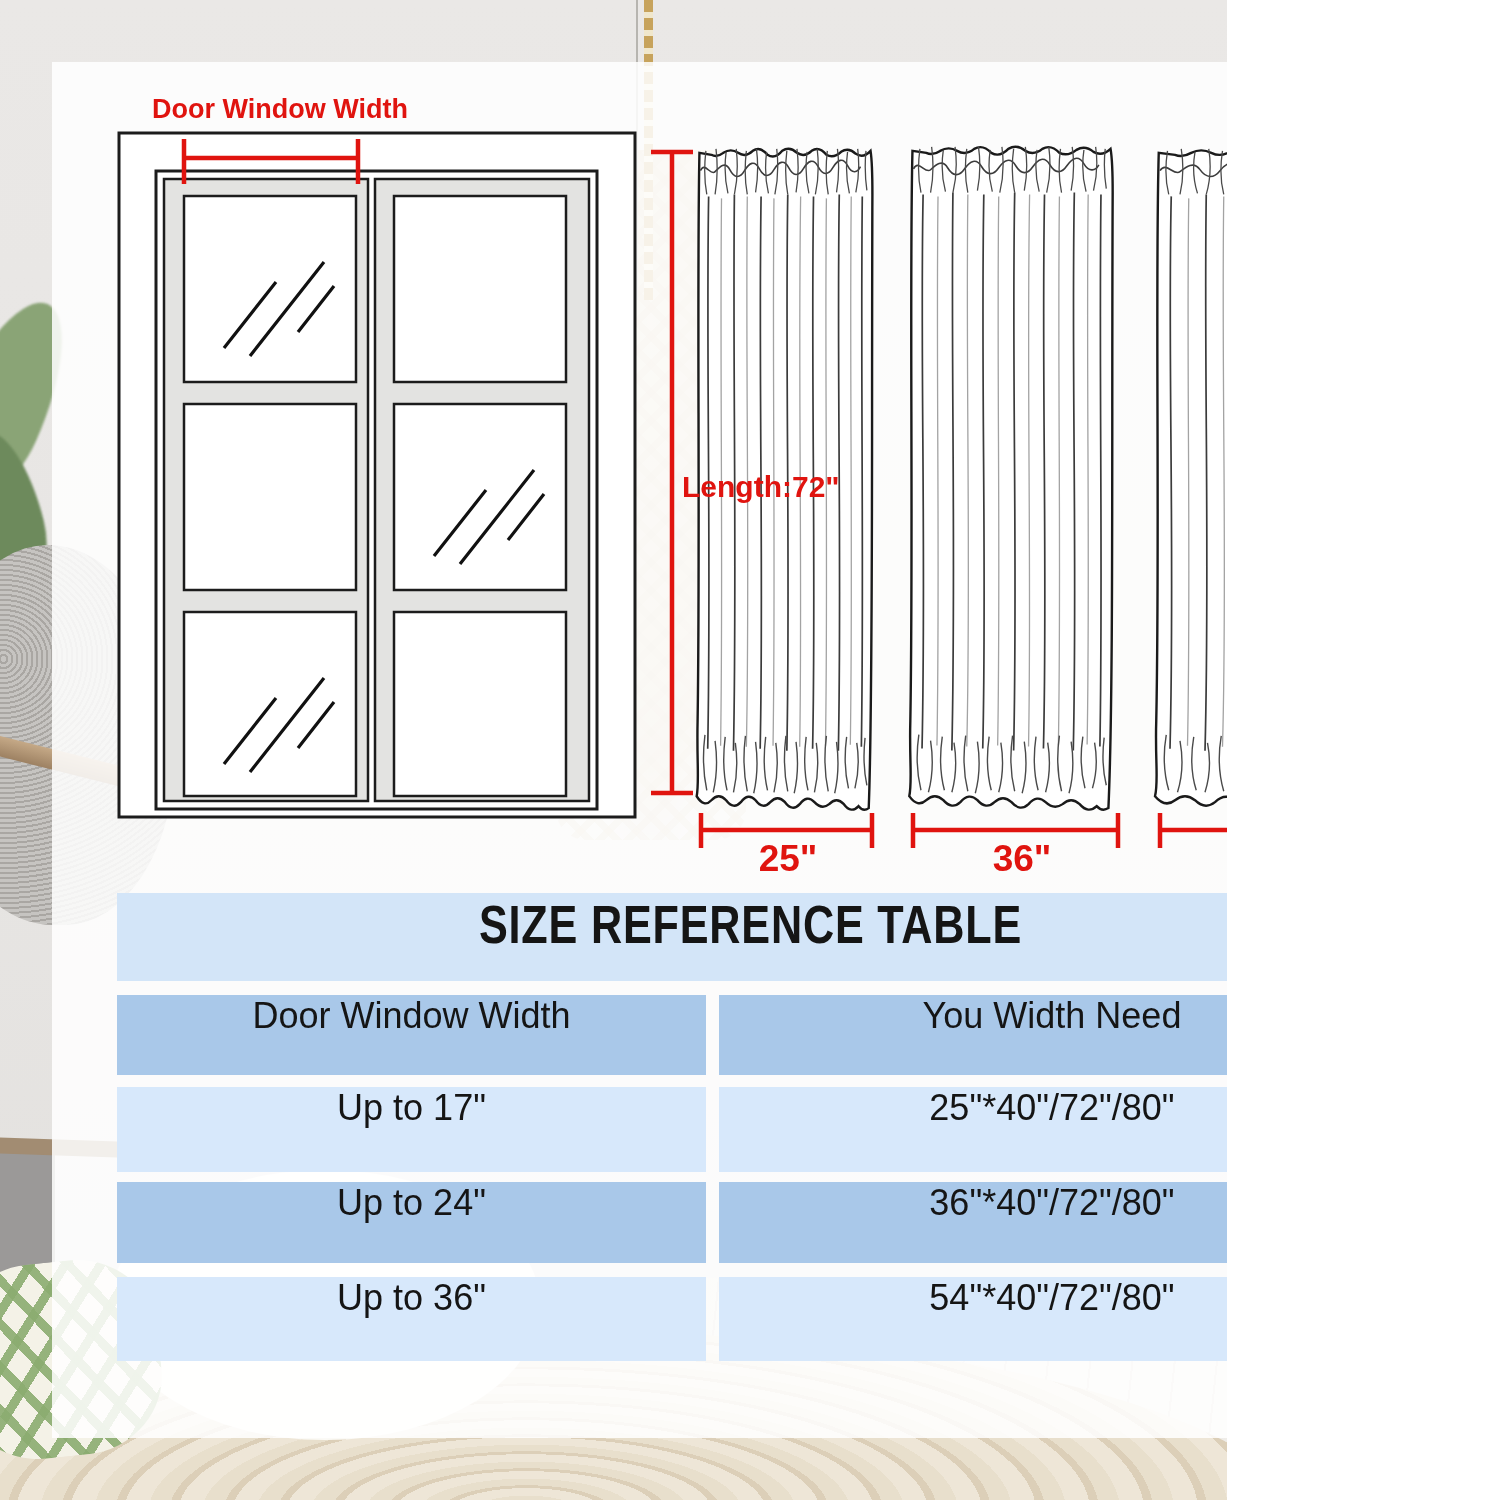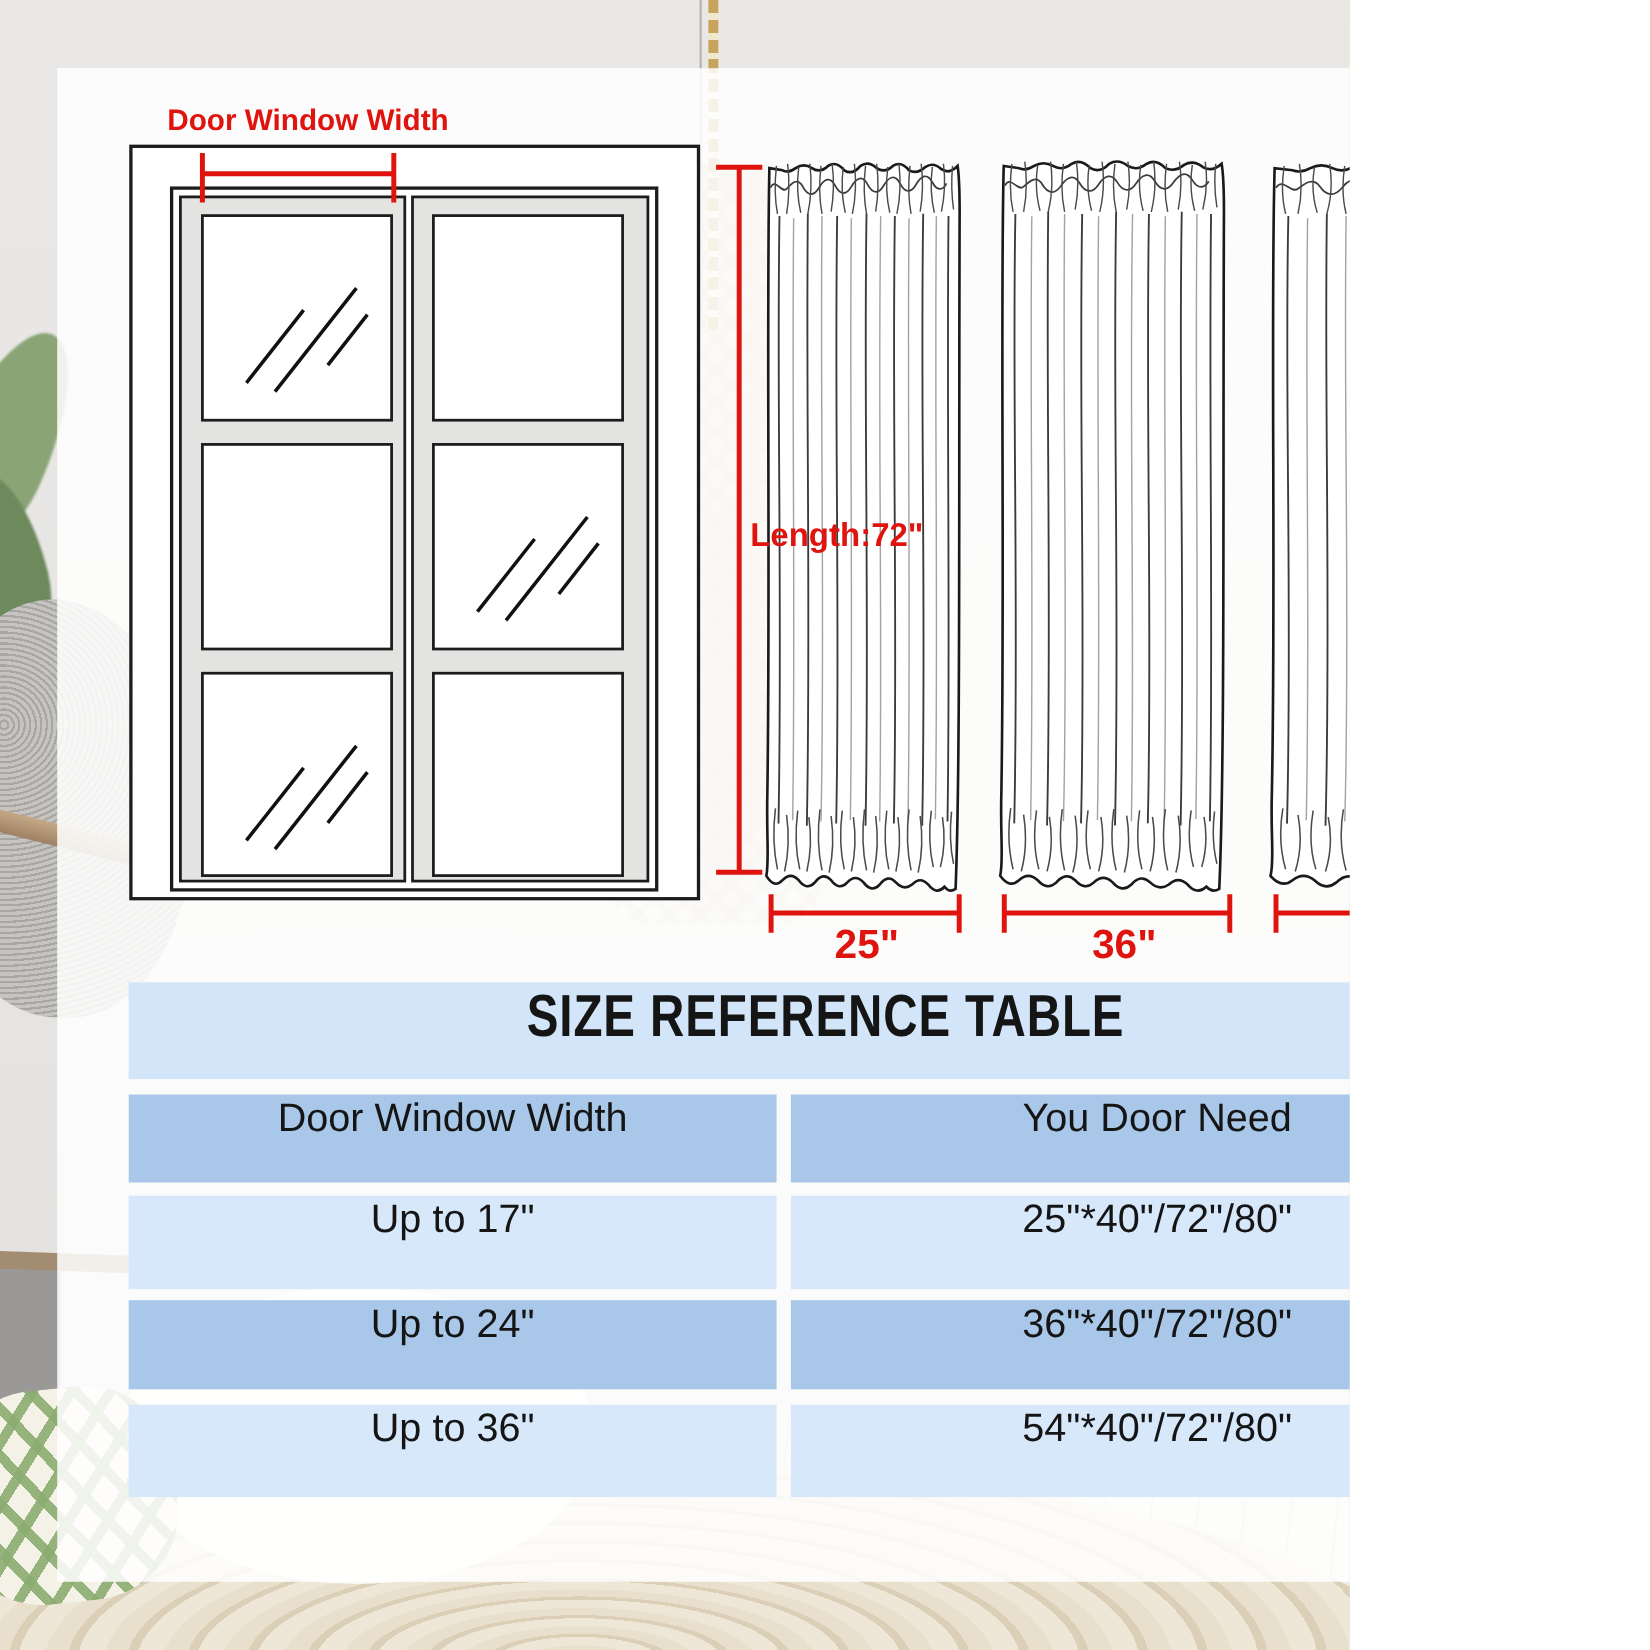--- a/index.html
+++ b/index.html
@@ -174,21 +174,21 @@
   <div class="red-label lbl-door-width">Door Window Width</div>
   <div class="red-label lbl-length">Length:72"</div>
   <div class="red-label lbl-w lbl-w1">25"</div>
   <div class="red-label lbl-w lbl-w2">36"</div>
   <div class="red-label lbl-w lbl-w3">54"</div>
 
   <div class="band tbl-title">
     <span>SIZE REFERENCE TABLE</span>
   </div>
   <div class="band cell col-l row-hdr">Door Window Width</div>
-  <div class="band cell col-r row-hdr">You Door Need</div>
+  <div class="band cell col-r row-hdr">You Width Need</div>
 
   <div class="band cell col-l row-1">Up to 17"</div>
   <div class="band cell col-r row-1">25"*40"/72"/80"</div>
 
   <div class="band cell col-l row-2">Up to 24"</div>
   <div class="band cell col-r row-2">36"*40"/72"/80"</div>
 
   <div class="band cell col-l row-3">Up to 36"</div>
   <div class="band cell col-r row-3">54"*40"/72"/80"</div>
 

